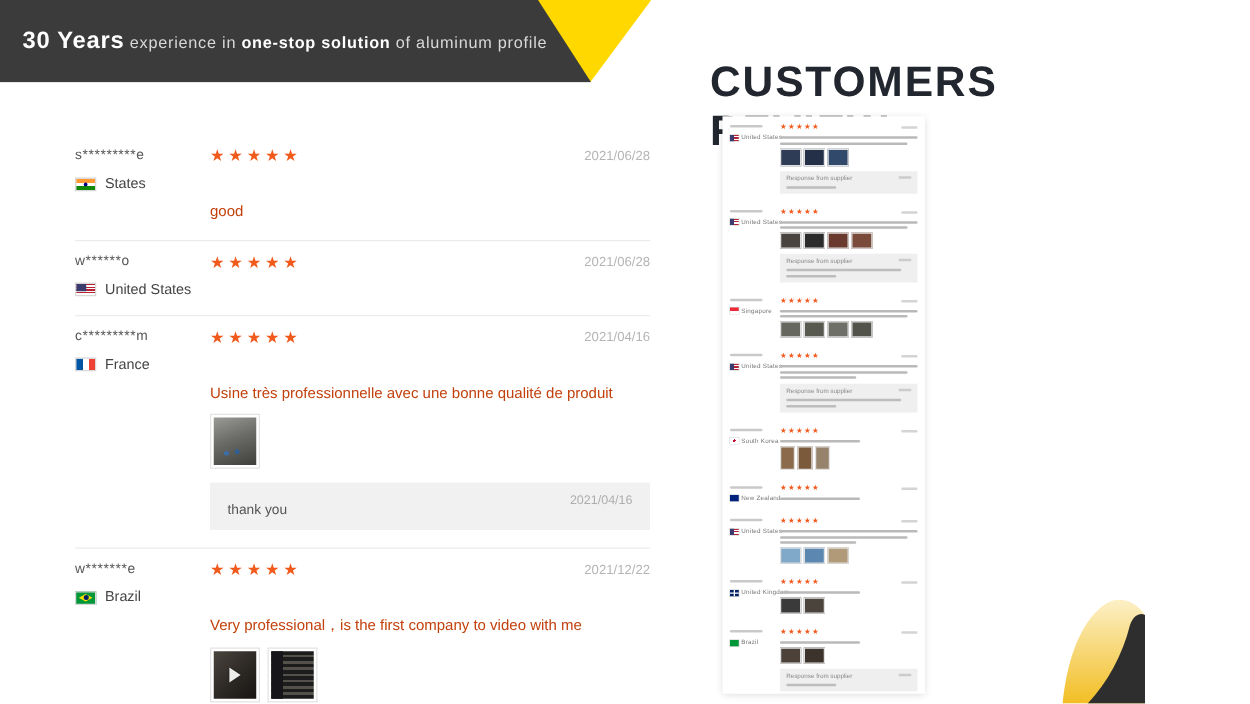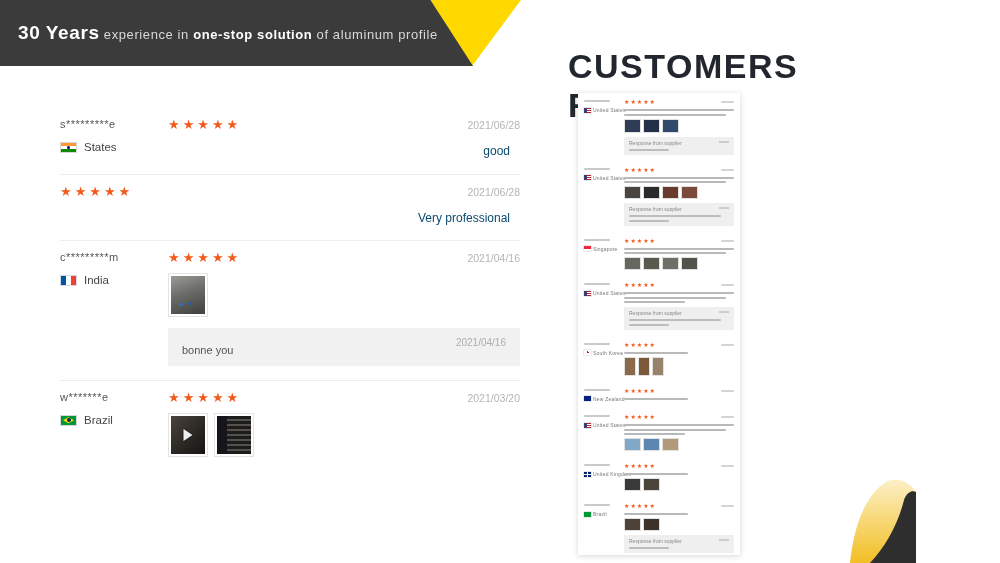--- a/index.html
+++ b/index.html
@@ -25,21 +25,21 @@
   .reviews { position:absolute; left:60px; top:108px; width:460px; }
   .review { position:relative; padding:10px 0 14px; border-bottom:1px solid #ececec; }
   .review:last-child { border-bottom:none; }
   .review-grid { display:flex; }
   .rv-left { width:108px; flex-shrink:0; }
   .rv-user { font-size:11px; color:#555; letter-spacing:.5px; }
   .rv-country { margin-top:11px; display:flex; align-items:center; gap:7px; font-size:11.5px; color:#444; }
   .rv-body { flex:1; }
   .rv-stars { color:#F25A1C; font-size:13px; letter-spacing:3px; line-height:1; }
   .rv-date { position:absolute; top:11px; right:0; font-size:10.5px; color:#b5b5b5; }
-  .rv-text { margin-top:13px; font-size:12px; color:#0c4a6e; line-height:1.3; padding-right:10px;text-align:right; }
+  .rv-text { margin-top:31px; font-size:12px; color:#c2410c; line-height:1.3; padding-right:10px; }
   .rv-photos { margin-top:9px; display:flex; gap:6px; }
   .photo { width:40px; height:44px; background:#fff; border:1px solid #e3e3e3; padding:2px; position:relative; }
   .photo-img { width:100%; height:100%; position:relative; overflow:hidden; }
   .ph-factory { background:
       radial-gradient(circle at 30% 75%, #3a6ea5 0 2px, transparent 2px),
       radial-gradient(circle at 55% 72%, #2d5f94 0 2px, transparent 2px),
       linear-gradient(160deg,#9a9a96 0%,#6b6b67 45%,#3f3f3b 100%); }
   .ph-video { background:linear-gradient(135deg,#4a443e 0%,#2c2824 55%,#171513 100%); }
   .ph-racks { background:
       linear-gradient(90deg,#15151a 0 28%, rgba(0,0,0,0) 28%),
@@ -130,64 +130,72 @@
         <div class="rv-body">
           <div class="rv-stars">★★★★★</div>
           <div class="rv-text">good</div>
         </div>
       </div>
     </div>
 
     <div class="review">
       <span class="rv-date">2021/06/28</span>
       <div class="review-grid">
+        <div class="rv-left">
+          <div class="rv-user">w******o</div>
+          <div class="rv-country">
+            <span class="flag flag-us"></span>
+            <span>United States</span>
+          </div>
+        </div>
         <div class="rv-body">
           <div class="rv-stars">★★★★★</div>
-          <div class="rv-text">Very professional</div>
         </div>
       </div>
     </div>
 
     <div class="review">
       <span class="rv-date">2021/04/16</span>
       <div class="review-grid">
         <div class="rv-left">
           <div class="rv-user">c*********m</div>
           <div class="rv-country">
             <span class="flag flag-france"></span>
-            <span>India</span>
+            <span>France</span>
           </div>
         </div>
         <div class="rv-body">
           <div class="rv-stars">★★★★★</div>
+          <div class="rv-text">Usine très professionnelle avec une bonne qualité de produit</div>
           <div class="rv-photos">
             <div class="photo">
               <div class="photo-img ph-factory"></div>
             </div>
           </div>
           <div class="response">
             <span class="resp-date">2021/04/16</span>
-            <div class="resp-text">bonne you</div>
+            <div class="resp-text">thank you</div>
           </div>
         </div>
       </div>
     </div>
 
     <div class="review">
-      <span class="rv-date">2021/03/20</span>
+      <span class="rv-date">2021/12/22</span>
       <div class="review-grid">
         <div class="rv-left">
           <div class="rv-user">w*******e</div>
           <div class="rv-country">
             <span class="flag flag-brazil"></span>
             <span>Brazil</span>
           </div>
         </div>
         <div class="rv-body">
           <div class="rv-stars">★★★★★</div>
+          <div class="rv-text">Very professional，is the first company to video with me</div>
           <div class="rv-photos">
             <div class="photo">
               <div class="photo-img ph-video">
                 <span class="play-overlay"></span>
               </div>
             </div>
             <div class="photo">
               <div class="photo-img ph-racks"></div>
             </div>
           </div>

